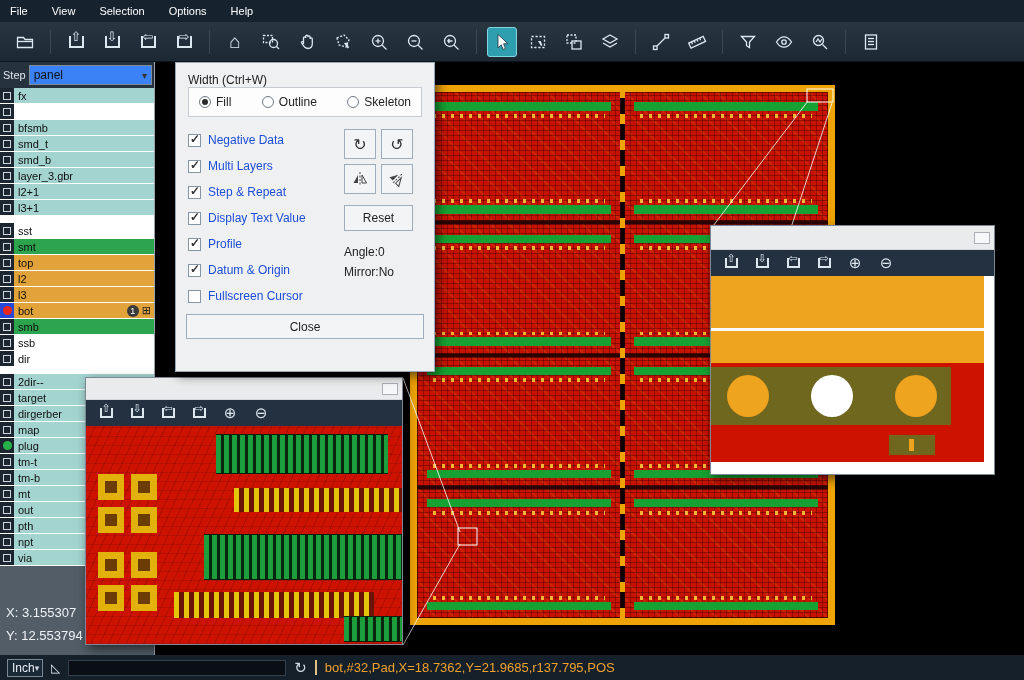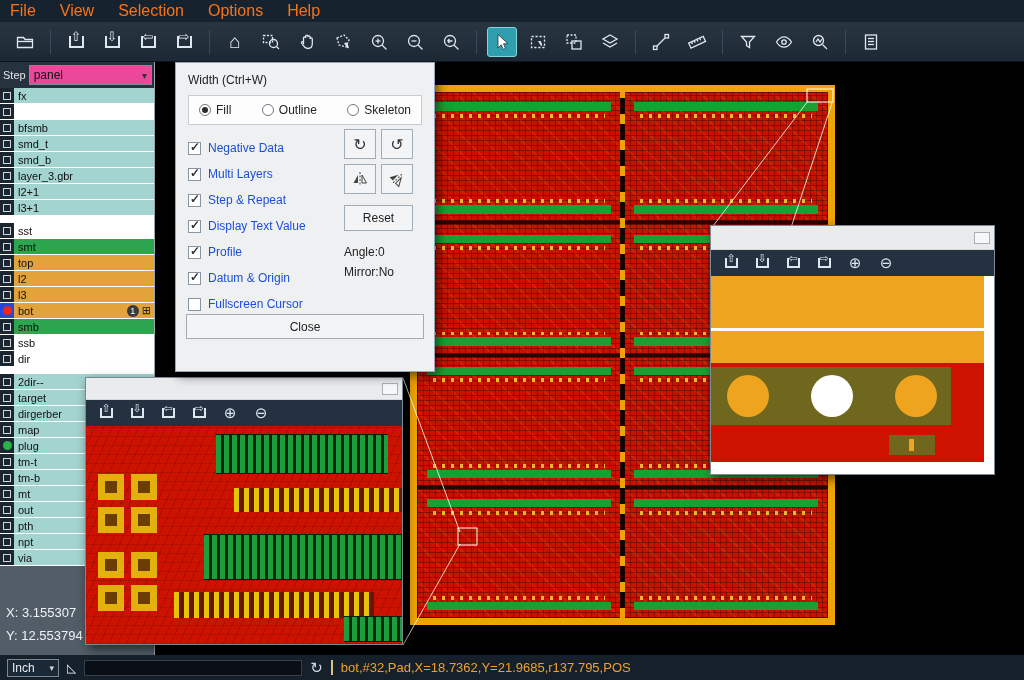--- a/index.html
+++ b/index.html
@@ -2,37 +2,37 @@
 <html><head>
 <meta charset="utf-8">
 <style>
   *{margin:0;padding:0;box-sizing:border-box}
   html,body{width:1024px;height:680px}
   body{font-family:"Liberation Sans",sans-serif;background:#000;overflow:hidden}
   .app{position:relative;width:1024px;height:680px;background:#000;overflow:hidden}
 
   
   .menubar{position:absolute;top:0;left:0;width:1024px;height:22px;background:#16222e;display:flex;align-items:center;gap:24px;padding:0 10px;z-index:30}
-  .menubar span{color:#f97316;font-size:16px;cursor:default}
+  .menubar span{color:#ffffff;font-size:11px;cursor:default}
 
   
   .toolbar{position:absolute;top:22px;left:0;width:1024px;height:40px;background:linear-gradient(#2a3542,#1d2835);border-bottom:1px solid #0c141c;display:flex;align-items:center;gap:6px;padding:0 10px;z-index:30}
   .tbi{width:30px;height:30px;display:flex;align-items:center;justify-content:center;color:#dde7f0;flex:0 0 auto}
   .tbi svg{width:20px;height:20px;stroke:#dde7f0;fill:none;stroke-width:1.3}
   .tbi.active{background:#2f9fb0;border:1px solid #82d6e0;border-radius:3px}
   .glyph{font-size:16px}.big{font-size:19px}
   .tray{display:inline-flex;align-items:center;justify-content:center;width:15px;height:12px;border:2px solid currentColor;border-top:none}
   .tray span{position:relative;top:-4px;font-size:13px;line-height:0}
   .tsep{width:1px;height:24px;background:#3c4857;margin:0 4px;flex:0 0 auto}
 
   
   .sidebar{position:absolute;top:62px;left:0;width:155px;height:593px;background:#525d67;border-right:1px solid #9aa4ad;z-index:5}
   .steprow{height:26px;background:#27323f;display:flex;align-items:center;padding:3px 2px 3px 3px;gap:3px}
   .steplabel{color:#dfe6ec;font-size:11px;flex:0 0 auto}
-  .stepselect{flex:1;height:20px;background:#ec4899;border:1px solid #7d8c99;display:flex;align-items:center;justify-content:space-between;padding:0 4px;font-size:12px;color:#111}
+  .stepselect{flex:1;height:20px;background:#3b82f6;border:1px solid #7d8c99;display:flex;align-items:center;justify-content:space-between;padding:0 4px;font-size:12px;color:#111}
   .stepselect .dd{font-size:10px;color:#333}
   .layerlist{display:flex;flex-direction:column;gap:1px;background:#fff;padding-bottom:1px}
   .lrow{display:flex;height:15px}
   .lcheck{width:14px;background:#1c2631;display:flex;align-items:center;justify-content:center;flex:0 0 auto}
   .lcheck.activecell{background:#2747d8}
   .lbox{width:8px;height:8px;border:1px solid #cfd6dd}
   .ldot{width:9px;height:9px;border-radius:50%}
   .ldot.red{background:#e8281e}
   .ldot.green{background:#27b34a}
   .lname{flex:1;display:flex;align-items:center;gap:3px;font-size:11px;color:#101010;padding:0 3px 0 4px;white-space:nowrap;overflow:hidden}
@@ -56,21 +56,21 @@
   .gbar.top{top:8%}.gbar.bot{bottom:6%}
   .spine{position:absolute;left:50%;top:7px;bottom:7px;width:5px;margin-left:-2.5px;background:repeating-linear-gradient(0deg,#eea307 0 10px,rgba(0,0,0,.65) 10px 26px);z-index:2}
   .overlay{position:absolute;left:0;top:0;pointer-events:none;z-index:3}
 
   
   .dialog{position:absolute;left:175px;top:62px;width:260px;height:310px;background:#eef0f2;border:1px solid #98a8b6;box-shadow:3px 4px 10px rgba(0,0,0,.55);z-index:22}
   .dtitle{height:26px;background:#fbfcfd;border-bottom:1px solid #dfe3e7;display:flex;align-items:center;justify-content:space-between;padding:0 5px 0 12px}
   .dtitle .ttl{font-size:12px;color:#222}
   .dclose{width:20px;height:15px;background:#e04b40;color:#fff;font-size:11px;line-height:13px;text-align:center;cursor:default}
   .dbody{position:relative;height:284px;padding:8px 12px}
-  .wlabel{font-size:12px;color:#222;margin:2px 0 8px}
+  .wlabel{font-size:12px;color:#222;margin:2px 0 0}
   .radiobox{border:1px solid #c6ccd2;background:#fdfdfd;display:flex;justify-content:space-between;padding:7px 10px;margin-bottom:10px}
   .radio{display:flex;align-items:center;gap:5px;font-size:12px;color:#222}
   .rdot{width:12px;height:12px;border:1px solid #707a84;border-radius:50%;background:#fff;position:relative;flex:0 0 auto}
   .radio.sel .rdot::after{content:"";position:absolute;inset:2px;background:#2b2b2b;border-radius:50%}
   .cbcol{width:152px}
   .cbrow{display:flex;align-items:center;gap:7px;height:26px;font-size:12px;color:#1d4ed8}
   .cbox{width:13px;height:13px;border:1px solid #8595a3;background:#fff;position:relative;flex:0 0 auto}
   .cbrow.checked .cbox::after{content:"✓";position:absolute;top:-3px;left:1px;font-size:12px;font-weight:bold;color:#333}
   .rotgrid{position:absolute;left:168px;top:66px;display:grid;grid-template-columns:32px 32px;grid-auto-rows:30px;gap:5px}
   .rbtn{background:#f3f4f5;border:1px solid #9fadba;font-size:16px;color:#333;display:flex;align-items:center;justify-content:center}
@@ -119,21 +119,21 @@
   .circ{position:absolute;top:8px;width:42px;height:42px;border-radius:50%}
   .circ.c1{left:16px;background:#efa41f}
   .circ.c2{left:100px;background:#ffffff}
   .circ.c3{left:184px;background:#efa41f}
   .olivetab{position:absolute;left:178px;top:72px;width:46px;height:20px;background:#6f671d}
   .olivetab .tick{position:absolute;left:20px;top:4px;width:5px;height:12px;background:#efa41f}
   .rightstrip{position:absolute;right:0;top:0;width:10px;height:198px;background:#fff}
 
   
   .statusbar{position:absolute;left:0;top:655px;width:1024px;height:25px;background:#15202b;display:flex;align-items:center;gap:8px;padding:0 7px;z-index:30}
-  .unitsel{width:52px;height:18px;border:1px solid #7a8795;background:#1b2836;color:#e8eef4;font-size:12px;display:flex;align-items:center;justify-content:space-between;padding:0 4px}
+  .unitsel{width:36px;height:18px;border:1px solid #7a8795;background:#1b2836;color:#e8eef4;font-size:12px;display:flex;align-items:center;justify-content:space-between;padding:0 4px}
   .unitsel .dd{font-size:9px;color:#cfd8e0}
   .corner{color:#dfe8f0;font-size:12px}
   .cmdinput{width:218px;height:16px;background:#0a0f16;border:1px solid #34404e;color:#dfe8f0;font-size:11px;padding:0 4px;font-family:"Liberation Sans",sans-serif}
   .refresh{color:#cfd8e0;font-size:15px}
   .ssep{width:2px;height:15px;background:#e0c080}
   .smsg{color:#f0a12c;font-size:13px;white-space:nowrap}
 </style>
 </head>
 <body>
 

